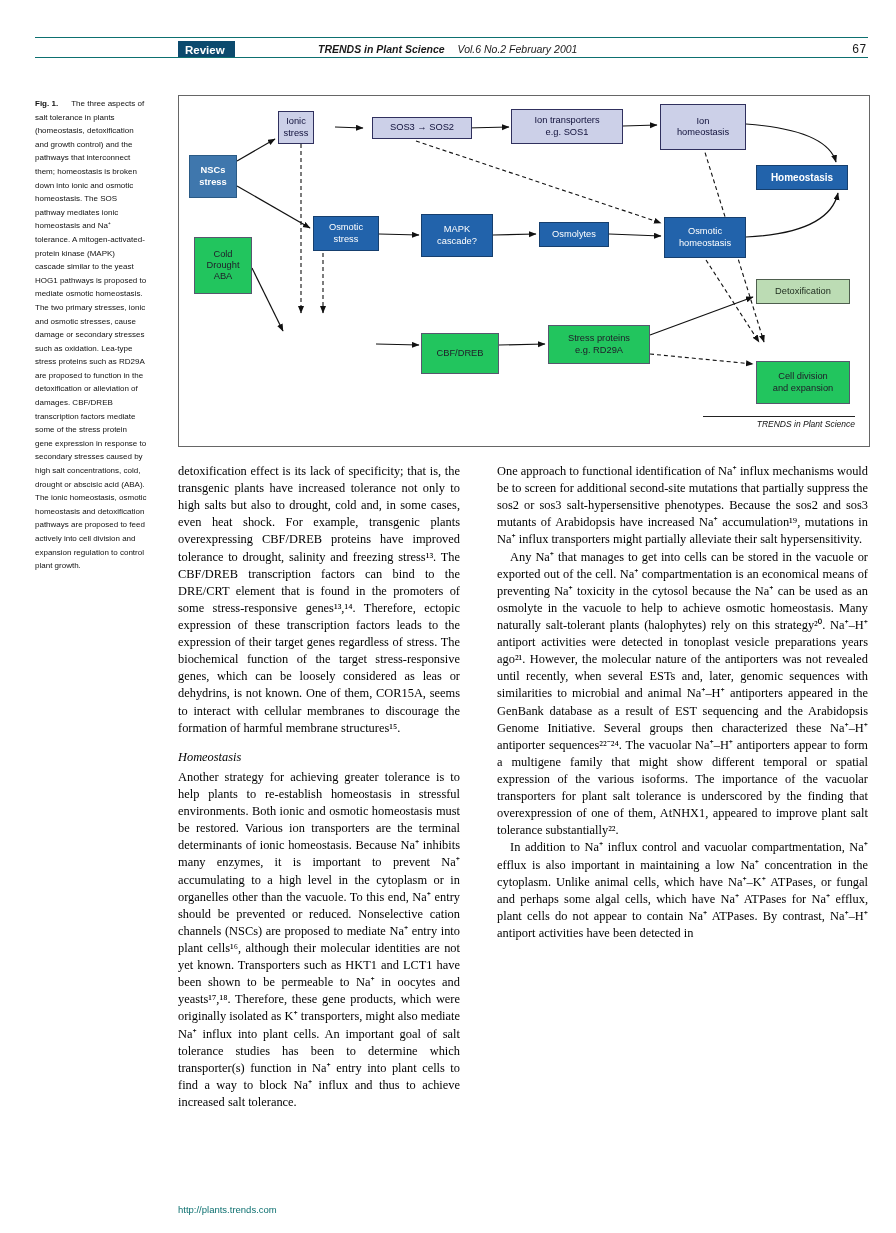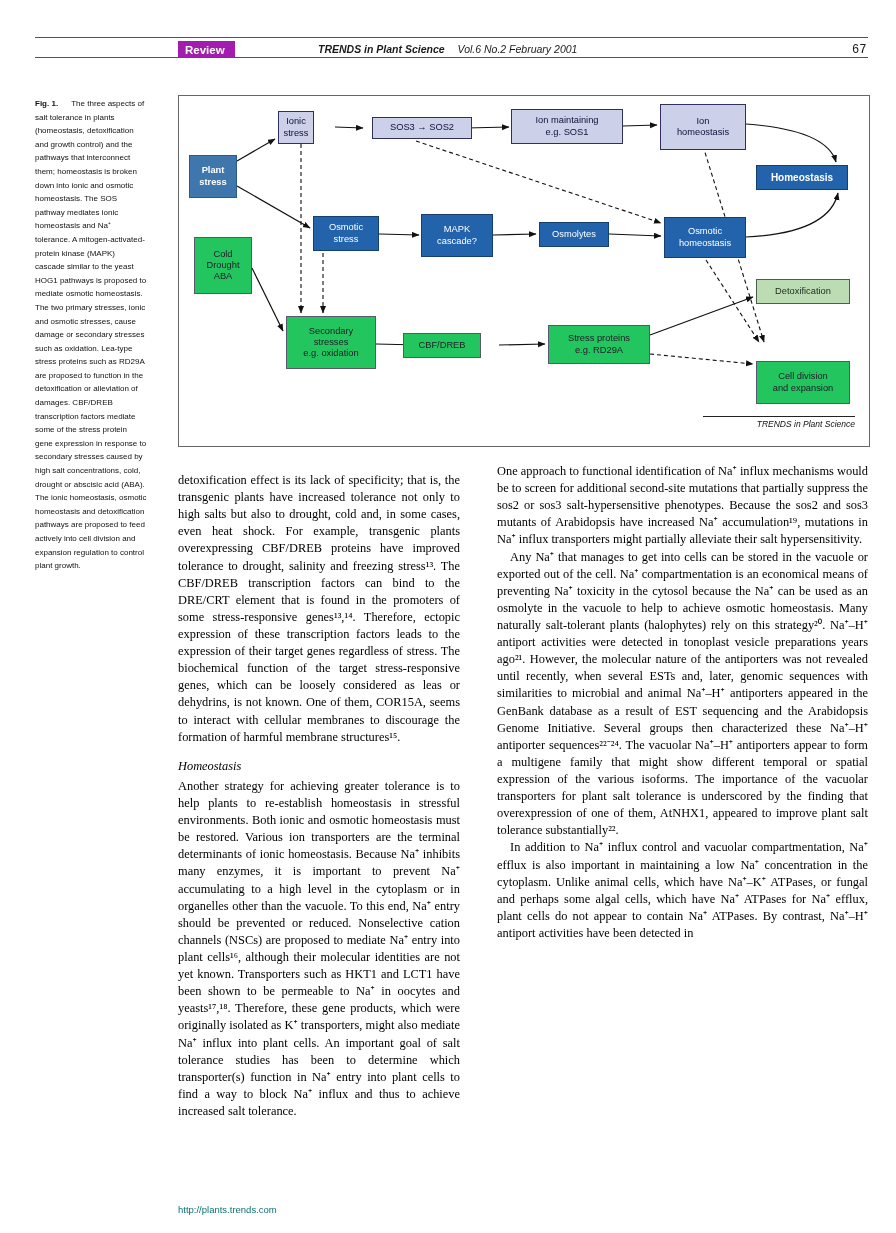--- a/index.html
+++ b/index.html
@@ -6,21 +6,21 @@
   .page {
     position:relative; width:896px; height:1233px; background:#ffffff;
     font-family:"Liberation Serif", serif; color:#000; overflow:hidden;
   }
   
   .rule { position:absolute; left:35px; width:833px; height:1px; background:#0d7070; }
   .rule-top { top:37px; }
   .rule-bottom { top:57px; }
   .review-badge {
     position:absolute; left:178px; top:41px; height:17px; padding:0 10px 0 7px;
-    background:#a21caf; color:#fff; font-family:"Liberation Sans", sans-serif;
+    background:#0c4a6e; color:#fff; font-family:"Liberation Sans", sans-serif;
     font-weight:bold; font-size:11.5px; display:flex; align-items:center;
   }
   .journal-line {
     position:absolute; left:318px; top:43px; font-family:"Liberation Sans", sans-serif;
     font-style:italic; font-size:10.5px; color:#1a1a1a; white-space:nowrap;
   }
   .journal-line .jname { font-weight:bold; margin-right:10px; }
   .page-number {
     position:absolute; left:852px; top:43px; font-family:Liberation Mono, monospace;
     font-size:12px; color:#1a1a1a;
@@ -50,21 +50,21 @@
   .pink { background:#22c55e; color:#20202a; border-color:#57576e; }
   .green { background:#bcdcb4; color:#1c2a1c; border-color:#4e5e4e; }
   .bold { font-weight:bold; font-size:10px; }
   .attribution {
     position:absolute; right:14px; top:320px; width:152px; border-top:1px solid #222;
     padding-top:2px; text-align:right; font-family:"Liberation Sans", sans-serif;
     font-style:italic; font-size:8.5px; color:#111; z-index:2;
   }
   
   .col { position:absolute; top:463px; font-size:12.4px; line-height:1.38; text-align:justify; }
-  .col1 { left:178px; width:282px;margin-top:9px; }
+  .col1 { left:178px; width:282px; }
   .col2 { left:497px; width:371px; }
   .col p { margin:0; }
   .col p.indent { text-indent:13px; }
   .subhead { margin:12px 0 3px 0; font-size:12.4px; font-weight:normal; font-style:italic; }
   
   .footer-url {
     position:absolute; left:178px; top:1204px; color:#0d7070; text-decoration:none;
     font-family:"Liberation Sans", sans-serif; font-size:9.5px; cursor:pointer;text-align:center;
   }
 </style>
@@ -117,46 +117,43 @@
         <path d="M237,45 L482,127" marker-end="url(#ah)"></path>
         <path d="M524,50 L585,246" marker-end="url(#ah)"></path>
         <path d="M527,164 L580,246" marker-end="url(#ah)"></path>
         <path d="M471,258 L574,268" marker-end="url(#ah)"></path>
       </g>
     </svg>
 
     <div class="dbox lavender" style="left:99px;top:15px;width:36px;height:33px">Ionic
 stress</div>
     <div class="dbox lavender" style="left:193px;top:21px;width:100px;height:22px">SOS3 → SOS2</div>
-    <div class="dbox lavender" style="left:332px;top:13px;width:112px;height:35px">Ion maintaining
+    <div class="dbox lavender" style="left:332px;top:13px;width:112px;height:35px">Ion transporters
 e.g. SOS1</div>
     <div class="dbox lavender" style="left:481px;top:8px;width:86px;height:46px">Ion
 homeostasis</div>
 
-    <div class="dbox salt" style="left:10px;top:59px;width:48px;height:43px">Plant
+    <div class="dbox salt" style="left:10px;top:59px;width:48px;height:43px">NSCs
 stress</div>
     <div class="dbox blue bold" style="left:577px;top:69px;width:92px;height:25px">Homeostasis</div>
 
     <div class="dbox blue" style="left:134px;top:120px;width:66px;height:35px">Osmotic
 stress</div>
     <div class="dbox blue" style="left:242px;top:118px;width:72px;height:43px">MAPK
 cascade?</div>
     <div class="dbox blue" style="left:360px;top:126px;width:70px;height:25px">Osmolytes</div>
     <div class="dbox blue" style="left:485px;top:121px;width:82px;height:41px">Osmotic
 homeostasis</div>
 
     <div class="dbox pink" style="left:15px;top:141px;width:58px;height:57px">Cold
 Drought
 ABA</div>
     <div class="dbox green" style="left:577px;top:183px;width:94px;height:25px">Detoxification</div>
 
-    <div class="dbox pink" style="left:107px;top:220px;width:90px;height:53px">Secondary
-stresses
-e.g. oxidation</div>
-    <div class="dbox pink" style="left:224px;top:237px;width:78px;height:25px">CBF/DREB</div>
+    <div class="dbox pink" style="left:242px;top:237px;width:78px;height:41px">CBF/DREB</div>
     <div class="dbox pink" style="left:369px;top:229px;width:102px;height:39px">Stress proteins
 e.g. RD29A</div>
     <div class="dbox pink" style="left:577px;top:265px;width:94px;height:43px">Cell division
 and expansion</div>
 
     <div class="attribution">TRENDS in Plant Science</div>
   </div>
 
   <div class="col col1">
     <p>detoxification effect is its lack of specificity; that is, the transgenic plants have increased tolerance not only to high salts but also to drought, cold and, in some cases, even heat shock. For example, transgenic plants overexpressing CBF/DREB proteins have improved tolerance to drought, salinity and freezing stress¹³. The CBF/DREB transcription factors can bind to the DRE/CRT element that is found in the promoters of some stress-responsive genes¹³,¹⁴. Therefore, ectopic expression of these transcription factors leads to the expression of their target genes regardless of stress. The biochemical function of the target stress-responsive genes, which can be loosely considered as leas or dehydrins, is not known. One of them, COR15A, seems to interact with cellular membranes to discourage the formation of harmful membrane structures¹⁵.</p>

